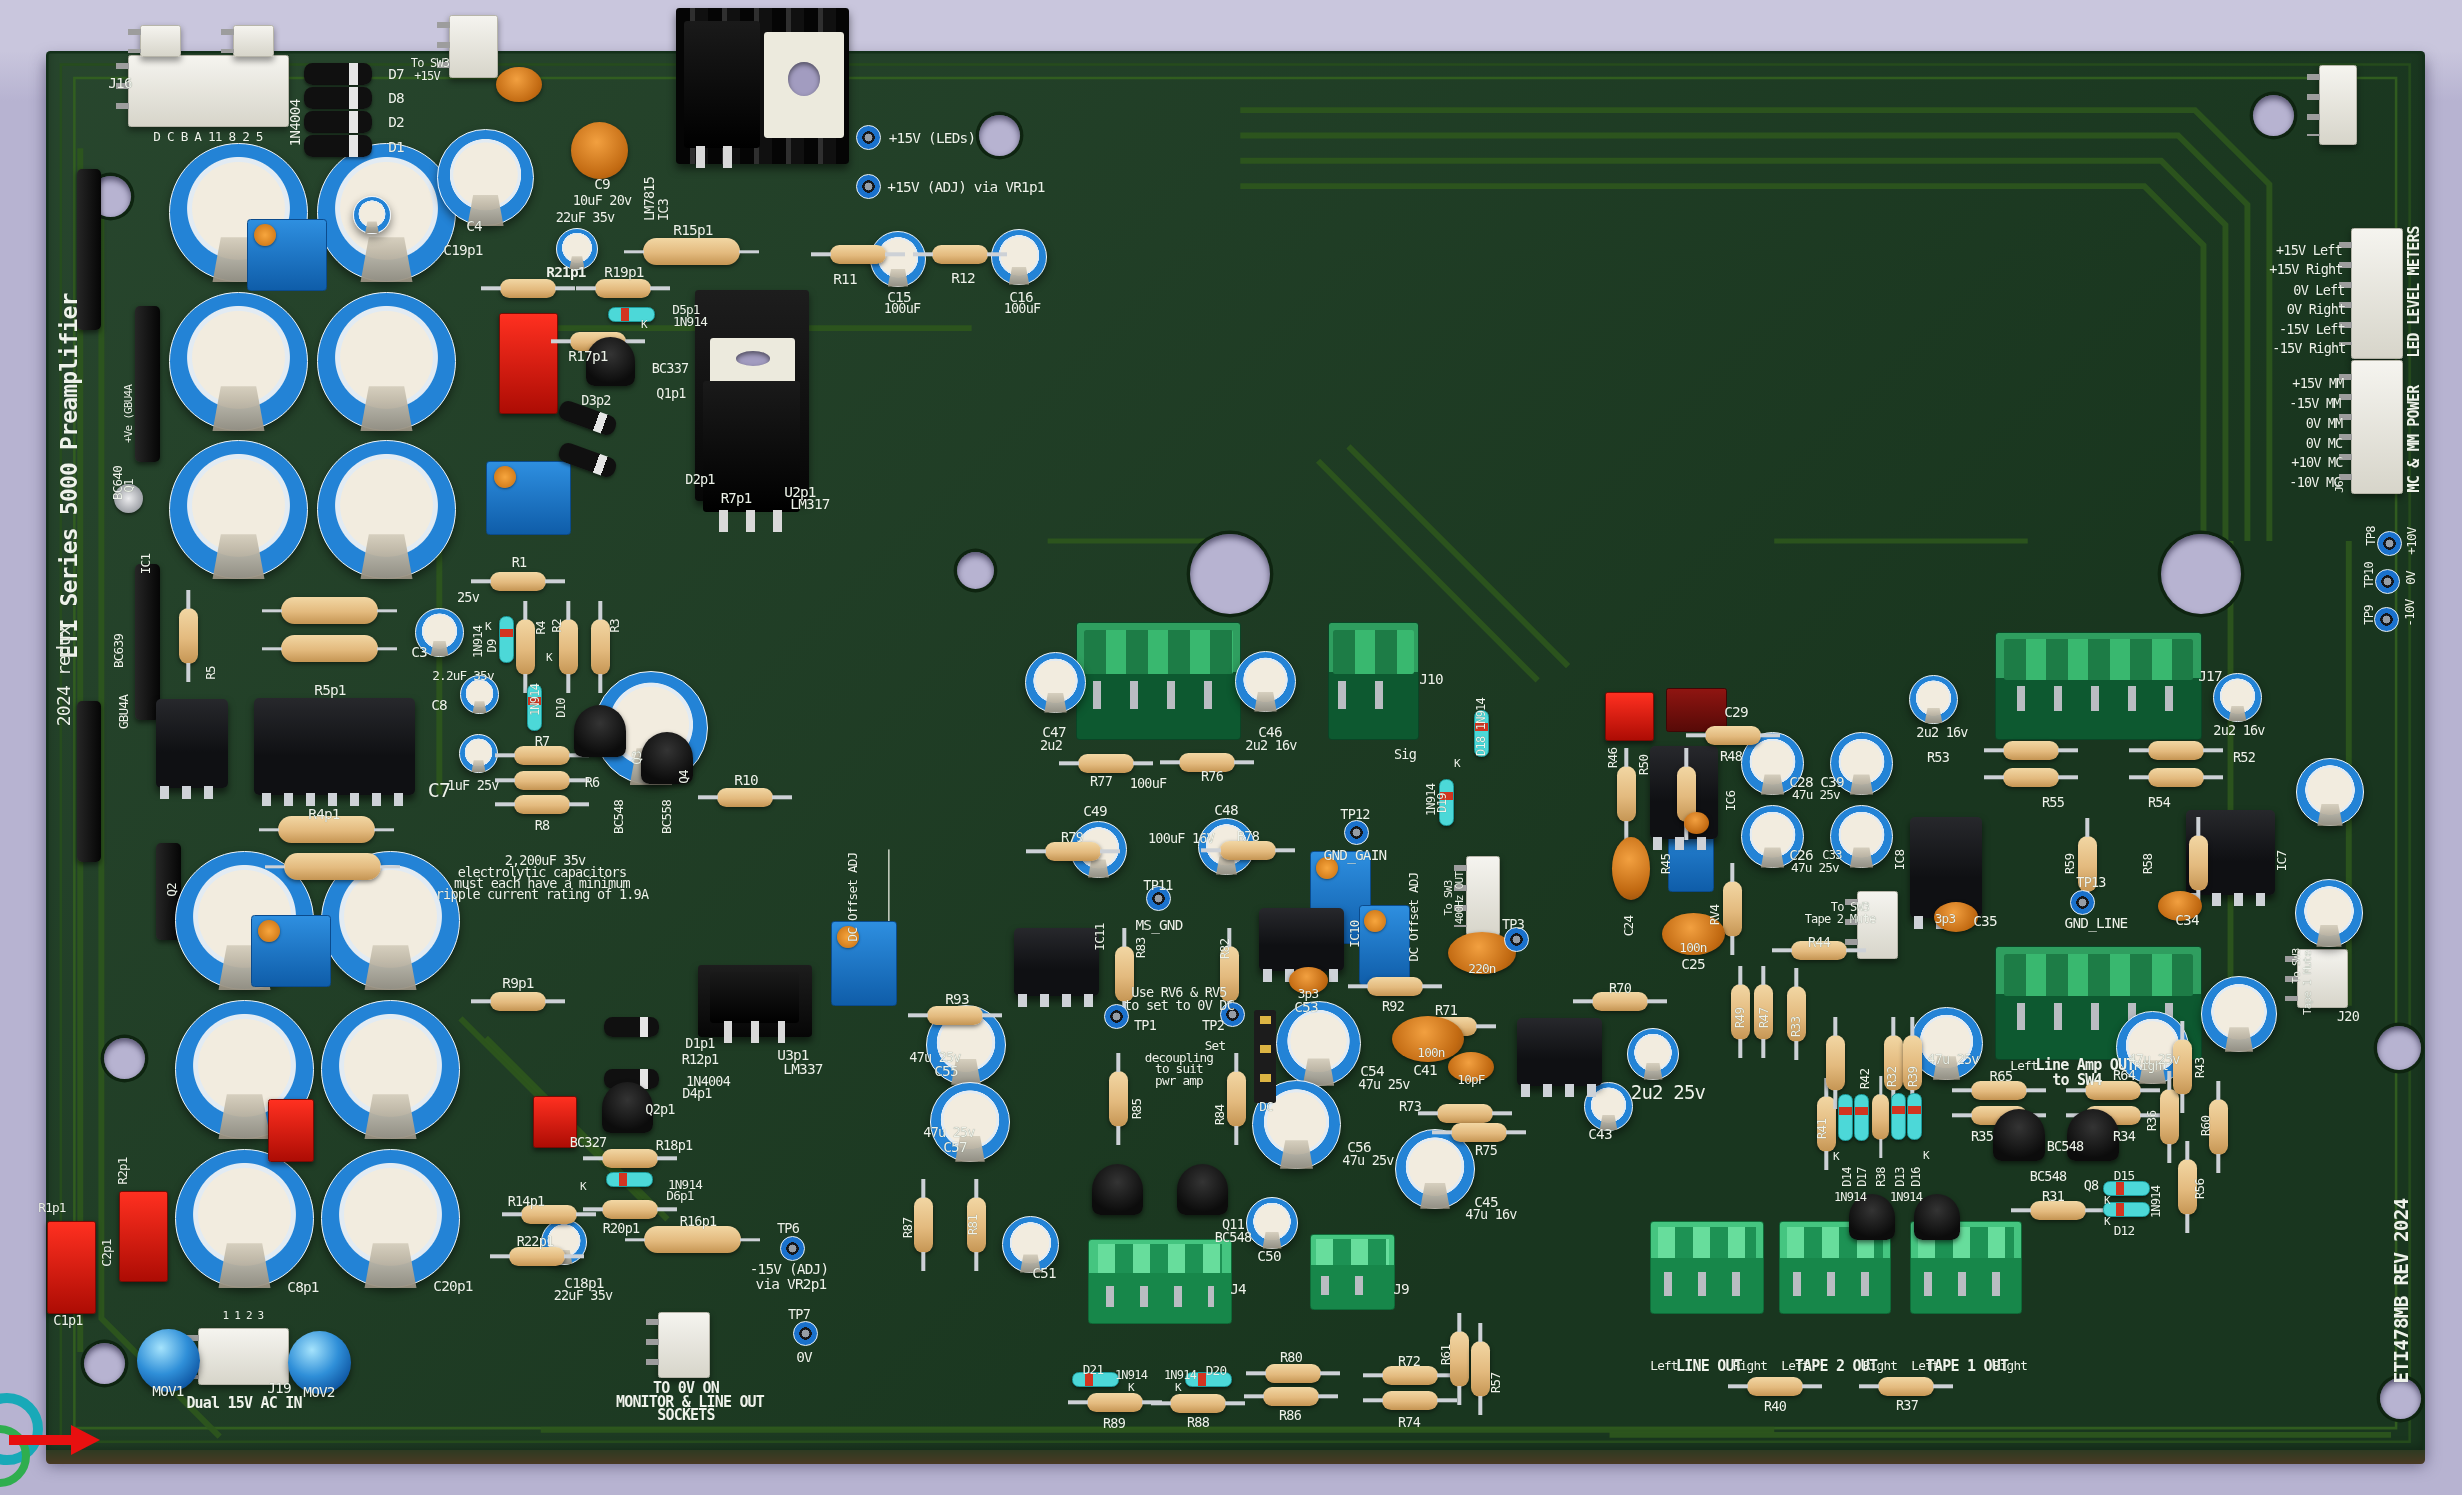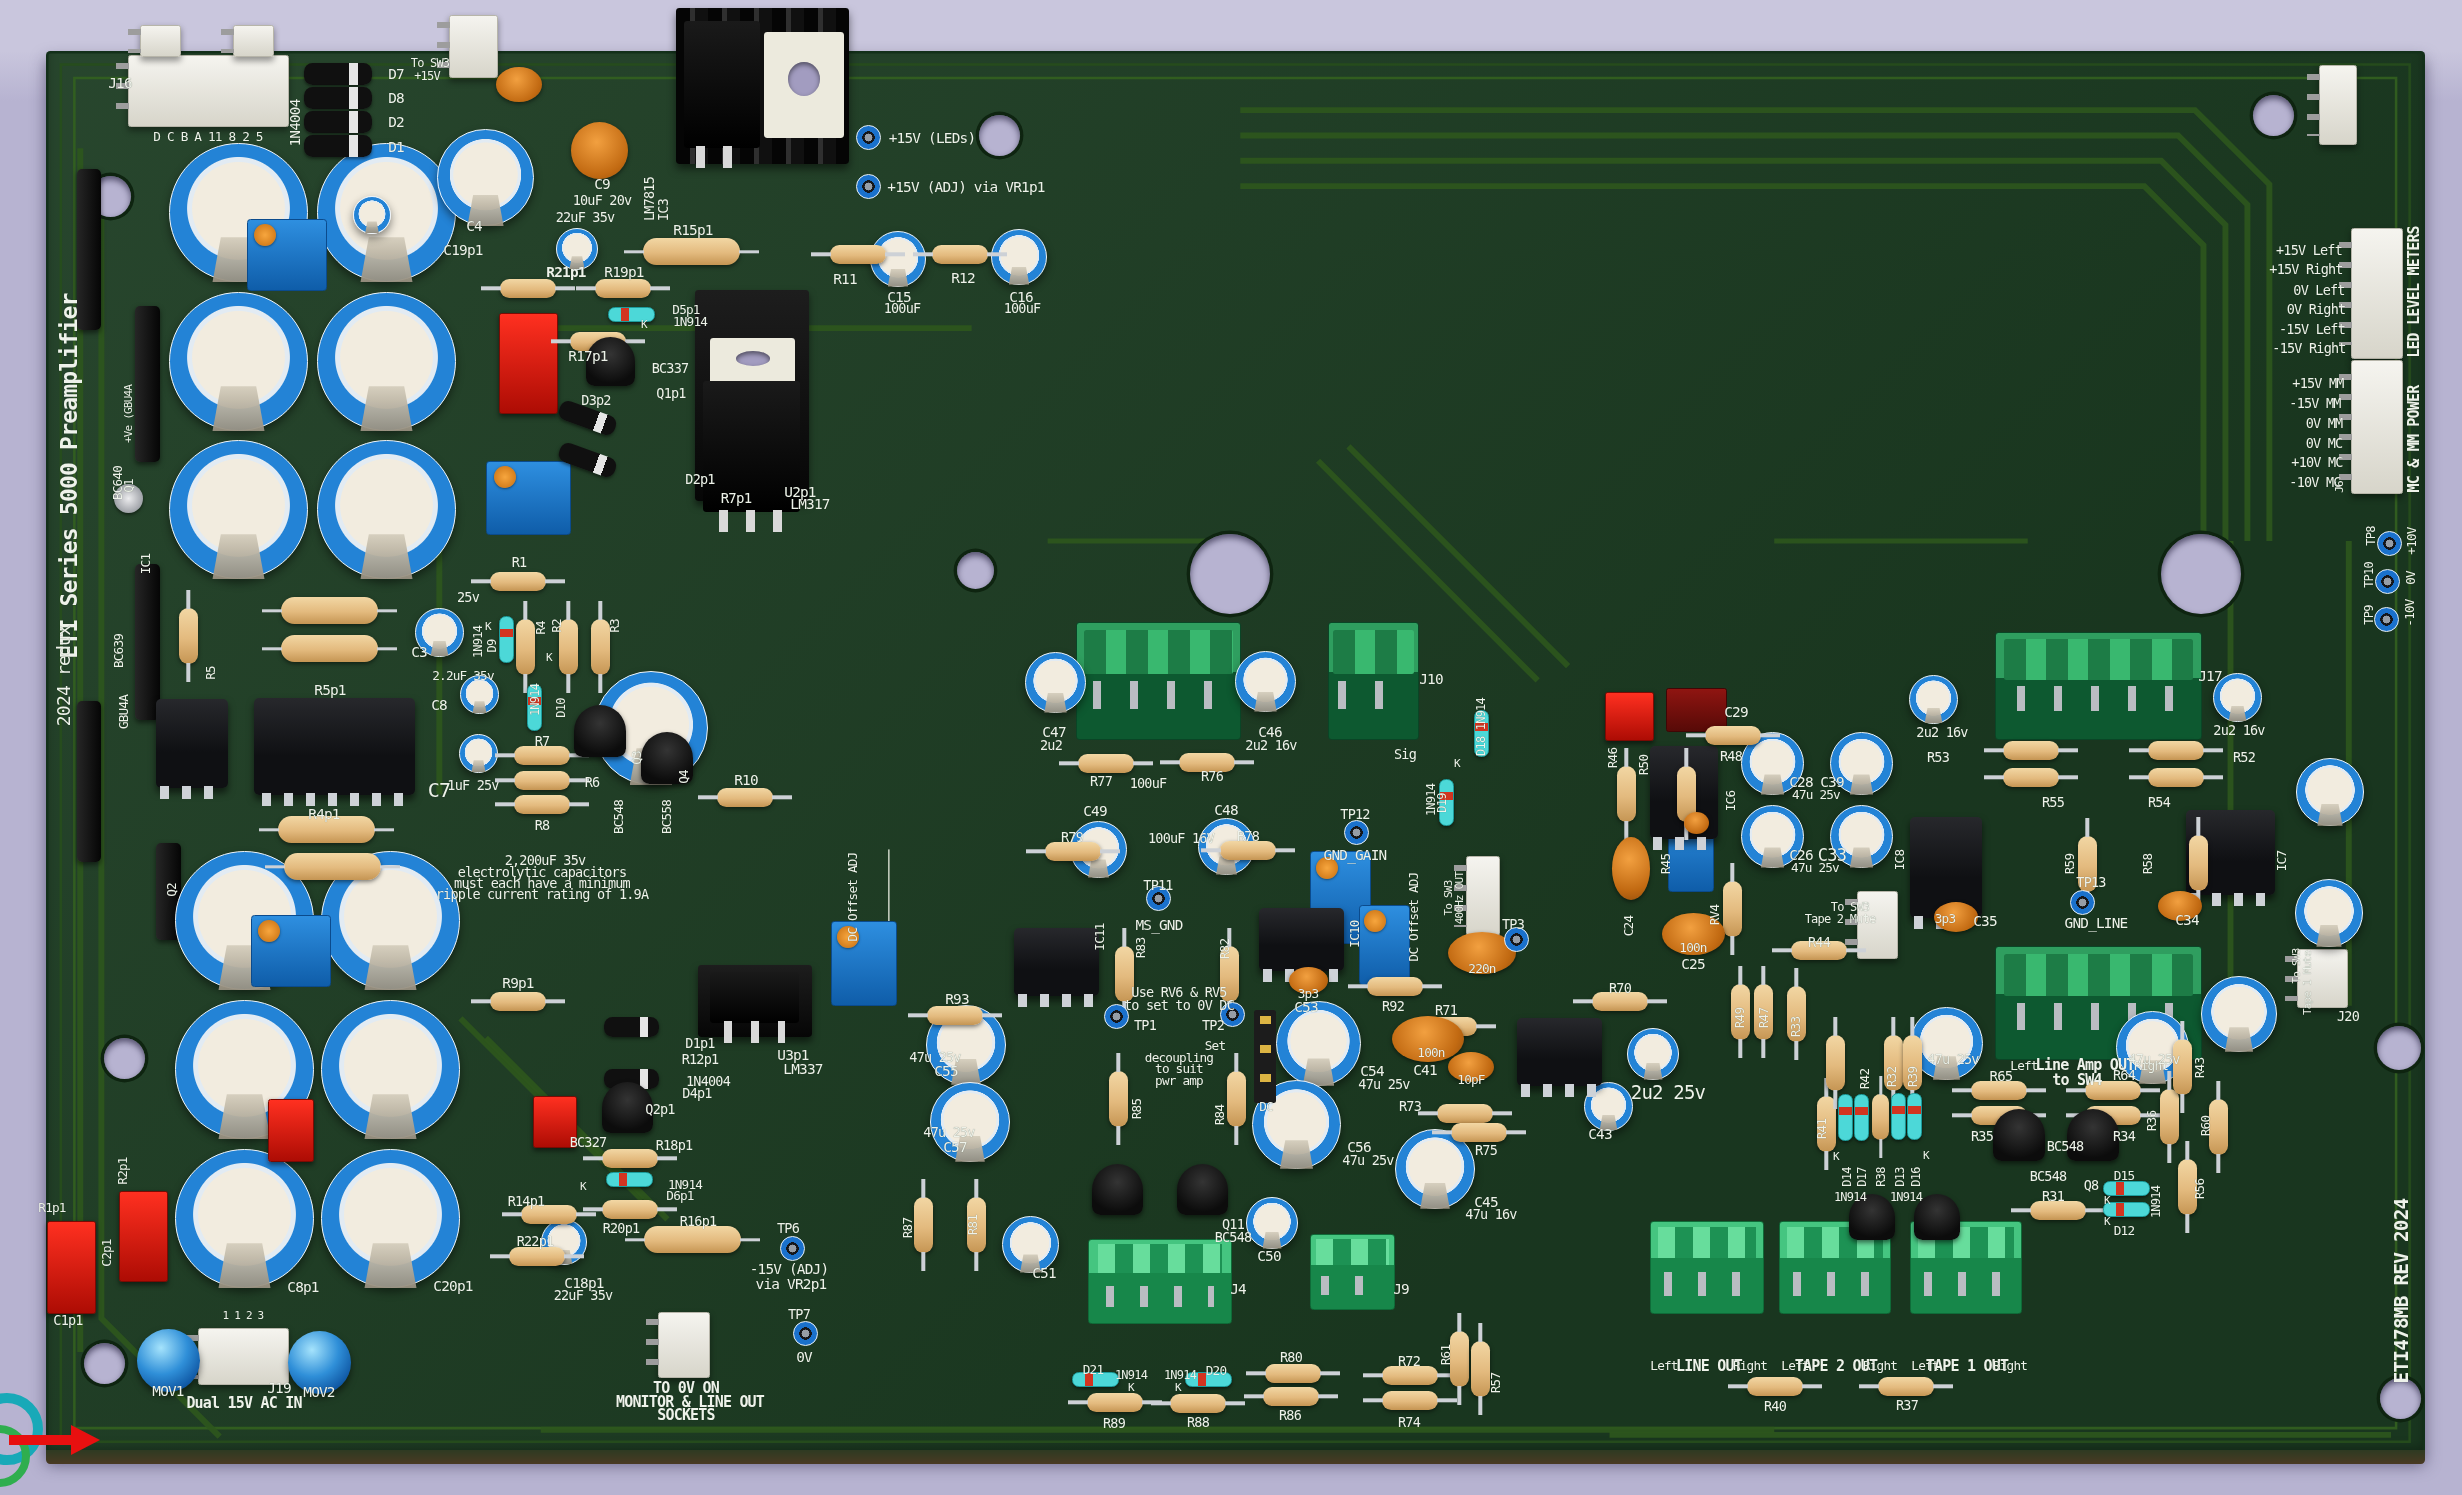--- a/index.html
+++ b/index.html
@@ -572,21 +572,21 @@
       <span class="lbl" style="left: 1668px; top: 1092px; font-size: 19px; font-weight: 500; transform: translate(-50%, -50%);">2u2 25v</span>
       <span class="lbl" style="left: 1736px; top: 712px; font-size: 14.4px; font-weight: 500; transform: translate(-50%, -50%);">C29</span>
       <span class="lbl" style="left: 1613px; top: 758px; font-size: 12.7px; font-weight: 500; transform: translate(-50%, -50%) rotate(-90deg);">R46</span>
       <span class="lbl" style="left: 1644px; top: 765px; font-size: 12.7px; font-weight: 500; transform: translate(-50%, -50%) rotate(-90deg);">R50</span>
       <span class="lbl" style="left: 1731px; top: 757px; font-size: 13.5px; font-weight: 500; transform: translate(-50%, -50%);">R48</span>
       <span class="lbl" style="left: 1731px; top: 801px; font-size: 12.7px; font-weight: 500; transform: translate(-50%, -50%) rotate(-90deg);">IC6</span>
       <span class="lbl" style="left: 1801px; top: 782px; font-size: 14.4px; font-weight: 500; transform: translate(-50%, -50%);">C28</span>
       <span class="lbl" style="left: 1832px; top: 782px; font-size: 14.4px; font-weight: 500; transform: translate(-50%, -50%);">C39</span>
       <span class="lbl" style="left: 1816px; top: 795px; font-size: 12.7px; font-weight: 500; transform: translate(-50%, -50%);">47u 25v</span>
       <span class="lbl" style="left: 1801px; top: 855px; font-size: 14.4px; font-weight: 500; transform: translate(-50%, -50%);">C26</span>
-      <span class="lbl" style="left: 1832px; top: 855px; font-size: 17px; font-weight: 500; transform: translate(-50%, -50%);">C33</span>
+      <span class="lbl" style="left: 1832px; top: 855px; font-size: 12px; font-weight: 500; transform: translate(-50%, -50%);">C33</span>
       <span class="lbl" style="left: 1815px; top: 868px; font-size: 12.7px; font-weight: 500; transform: translate(-50%, -50%);">47u 25v</span>
       <span class="lbl" style="left: 1666px; top: 864px; font-size: 12.7px; font-weight: 500; transform: translate(-50%, -50%) rotate(-90deg);">R45</span>
       <span class="lbl" style="left: 1629px; top: 926px; font-size: 12.7px; font-weight: 500; transform: translate(-50%, -50%) rotate(-90deg);">C24</span>
       <span class="lbl" style="left: 1715px; top: 915px; font-size: 12.7px; font-weight: 500; transform: translate(-50%, -50%) rotate(-90deg);">RV4</span>
       <span class="lbl" style="left: 1693px; top: 948px; font-size: 12.7px; font-weight: 500; transform: translate(-50%, -50%);">100n</span>
       <span class="lbl" style="left: 1693px; top: 964px; font-size: 14.4px; font-weight: 500; transform: translate(-50%, -50%);">C25</span>
       <span class="lbl" style="left: 1740px; top: 1018px; font-size: 12.7px; font-weight: 500; transform: translate(-50%, -50%) rotate(-90deg);">R49</span>
       <span class="lbl" style="left: 1764px; top: 1018px; font-size: 12.7px; font-weight: 500; transform: translate(-50%, -50%) rotate(-90deg);">R47</span>
       <span class="lbl" style="left: 1796px; top: 1027px; font-size: 12.7px; font-weight: 500; transform: translate(-50%, -50%) rotate(-90deg);">R33</span>
       <span class="lbl" style="left: 1819px; top: 943px; font-size: 13.5px; font-weight: 500; transform: translate(-50%, -50%);">R44</span>

